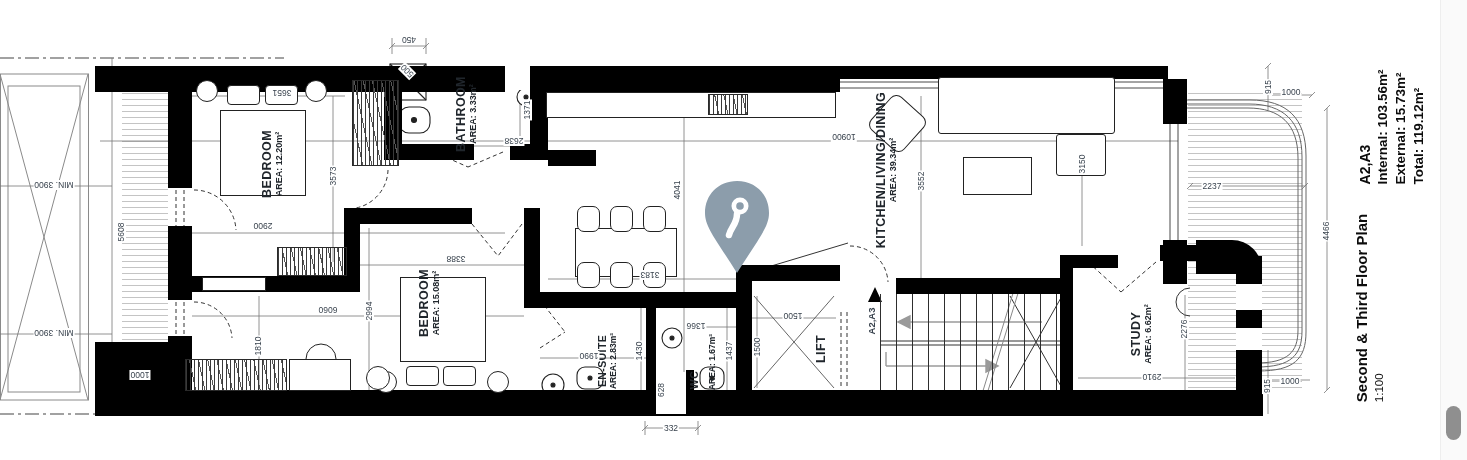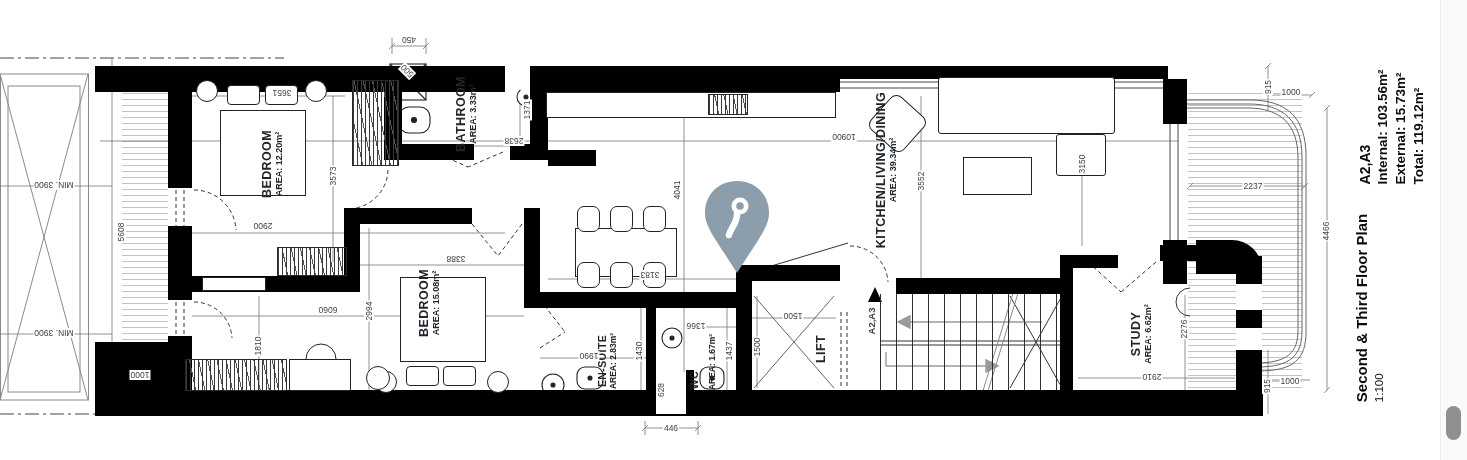--- a/index.html
+++ b/index.html
@@ -336,33 +336,33 @@
   <span class="dim" style="left:369px;top:311px;--r:-90deg;">2994</span>
   <span class="dim" style="left:456px;top:259px;--r:180deg;">3388</span>
   <span class="dim" style="left:844px;top:137px;--r:180deg;">10900</span>
   <span class="dim" style="left:677px;top:190px;--r:-90deg;">4041</span>
   <span class="dim" style="left:921px;top:181px;--r:-90deg;">3552</span>
   <span class="dim" style="left:1082px;top:164px;--r:-90deg;">3150</span>
   <span class="dim" style="left:650px;top:275px;--r:180deg;">3183</span>
   <span class="dim" style="left:589px;top:356px;--r:180deg;">1990</span>
   <span class="dim" style="left:639px;top:351px;--r:-90deg;">1430</span>
   <span class="dim" style="left:661px;top:390px;--r:-90deg;">628</span>
-  <span class="dim" style="left:671px;top:428px;">446</span>
+  <span class="dim" style="left:671px;top:428px;">332</span>
   <span class="dim" style="left:729px;top:351px;--r:-90deg;">1437</span>
   <span class="dim" style="left:696px;top:326px;--r:180deg;">1366</span>
   <span class="dim" style="left:793px;top:316px;--r:180deg;">1500</span>
   <span class="dim" style="left:757px;top:347px;--r:-90deg;">1500</span>
   <span class="dim b" style="left:871px;top:321px;--r:-90deg;">A2,A3</span>
   <span class="dim" style="left:1184px;top:329px;--r:-90deg;">2276</span>
   <span class="dim" style="left:1152px;top:377px;--r:180deg;">2910</span>
   <span class="dim" style="left:1267px;top:386px;--r:-90deg;">915</span>
   <span class="dim" style="left:1290px;top:381px;">1000</span>
   <span class="dim" style="left:1268px;top:87px;--r:-90deg;">915</span>
   <span class="dim" style="left:1291px;top:92px;">1000</span>
-  <span class="dim" style="left:1253px;top:186px;">2237</span>
+  <span class="dim" style="left:1212px;top:186px;">2237</span>
   <span class="dim" style="left:1326px;top:231px;--r:-90deg;">4466</span>
 
   <div class="tblock" style="left:1392px;top:127px;">
     <div class="h">A2,A3</div>
     <div class="l">Internal: 103.56m²</div>
     <div class="l">External: 15.73m²</div>
     <div class="l">Total: 119.12m²</div>
   </div>
   <div class="tblock" style="left:1369px;top:308px;">
     <div class="t">Second &amp; Third Floor Plan</div>

